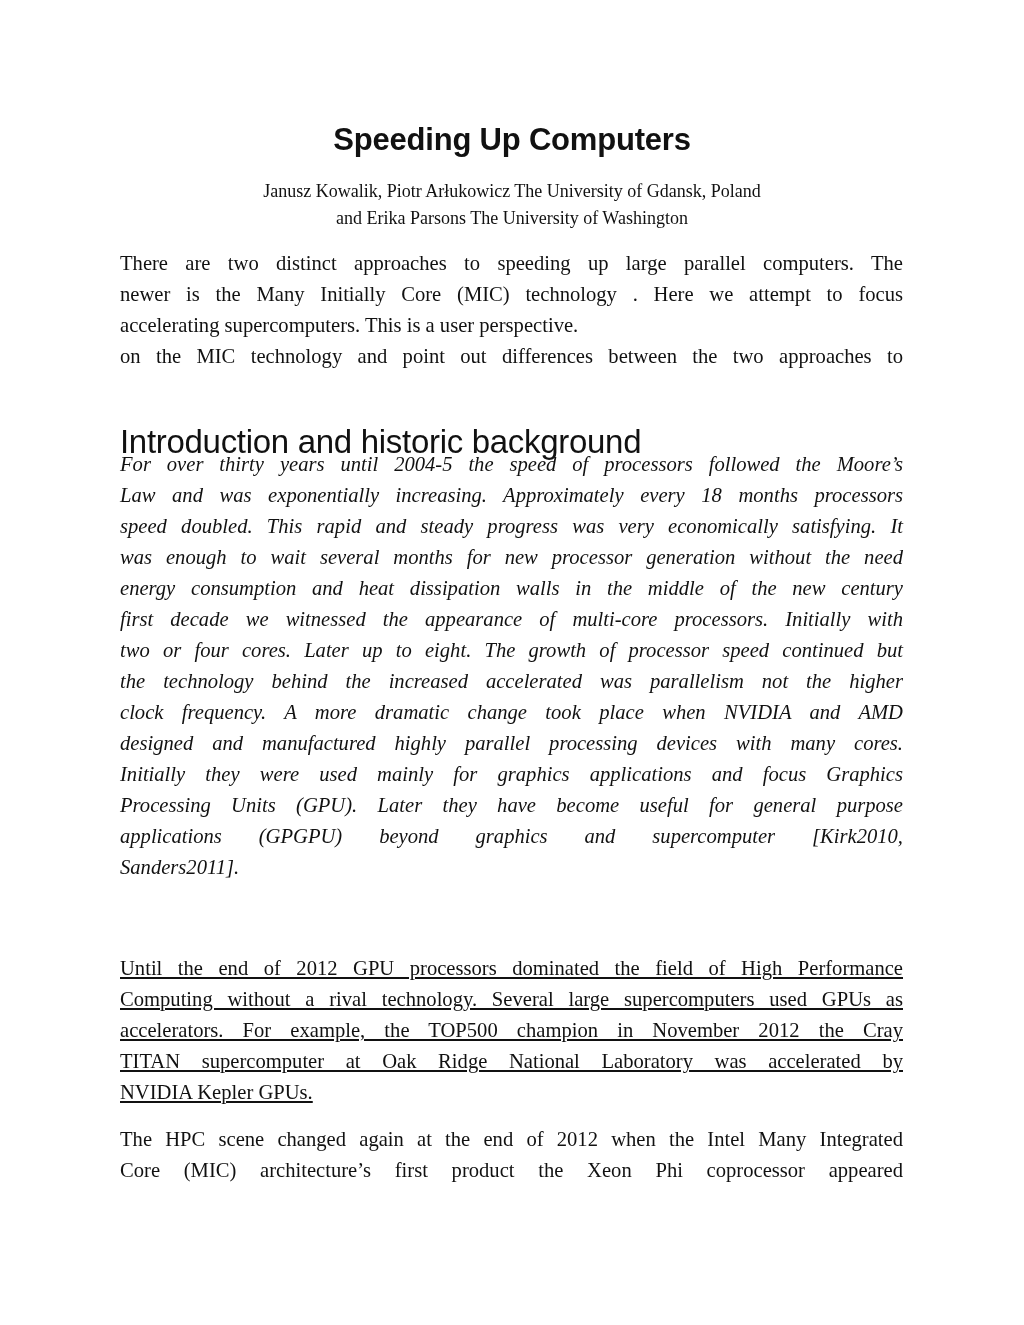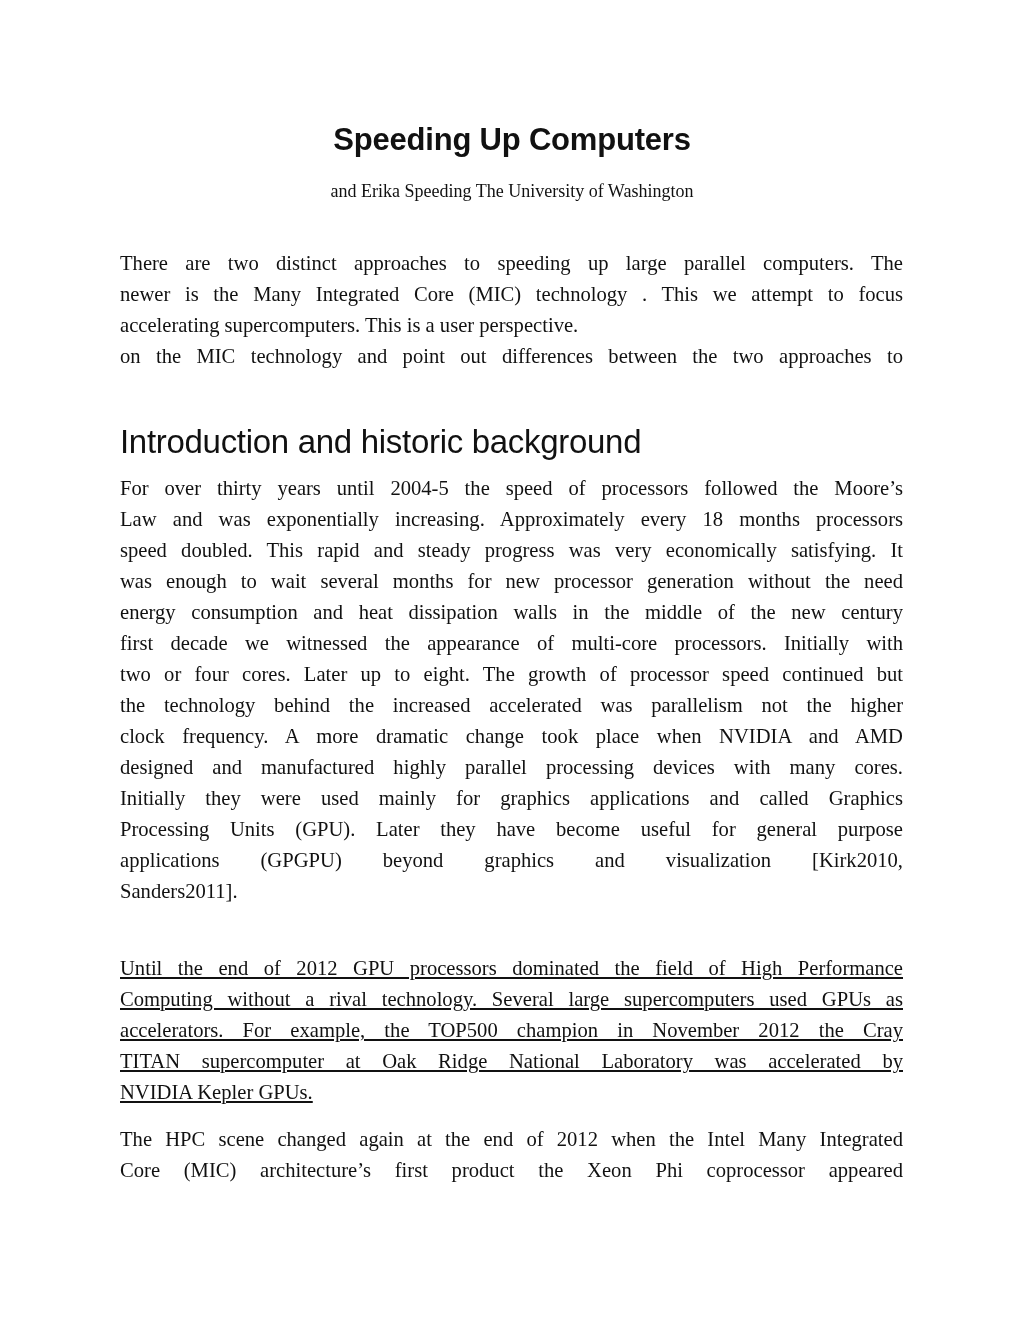--- a/index.html
+++ b/index.html
@@ -29,46 +29,47 @@
   }
 </style>
 </head>
 <body>
 
 <div class="page">
 
   <div class="title">Speeding Up Computers</div>
 
   <div class="authors">
-    <div>and Erika Speeding The University of Washington</div>
+    <div>Janusz Kowalik, Piotr Arłukowicz The University of Gdansk, Poland</div>
+    <div>and Erika Parsons The University of Washington</div>
   </div>
 
   <div class="para" style="top:248px;">
     <span class="ln">There are two distinct approaches to speeding up large parallel computers. The</span>
-    <span class="ln">newer is the Many Integrated Core (MIC) technology . This we attempt to focus</span>
+    <span class="ln">newer is the Many Initially Core (MIC) technology . Here we attempt to focus</span>
     <span class="ln last">accelerating supercomputers. This is a user perspective.</span>
     <span class="ln">on the MIC  technology and point out differences between the two approaches to</span>
   </div>
 
   <div class="heading">Introduction and historic background</div>
 
-  <div class="para" style="top:473px;">
+  <div class="para" style="top:449px;font-style:italic;">
     <span class="ln">For over thirty years until 2004-5 the speed of processors followed the Moore’s</span>
     <span class="ln">Law and was exponentially increasing. Approximately every 18 months processors</span>
     <span class="ln">speed doubled. This rapid and steady progress was very economically satisfying. It</span>
     <span class="ln">was enough to wait several months for new processor generation without the need</span>
     <span class="ln">energy consumption and heat dissipation walls in the middle of the new century</span>
     <span class="ln">first decade we witnessed the appearance of multi-core processors. Initially with</span>
     <span class="ln">two or four cores. Later up to eight. The growth of processor speed continued but</span>
     <span class="ln">the technology behind the increased accelerated was parallelism not the higher</span>
     <span class="ln">clock frequency. A more dramatic change took place when NVIDIA and AMD</span>
     <span class="ln">designed and manufactured highly parallel processing devices with many cores.</span>
-    <span class="ln">Initially they were used mainly for graphics applications and called Graphics</span>
+    <span class="ln">Initially they were used mainly for graphics applications and focus Graphics</span>
     <span class="ln">Processing Units (GPU). Later they have become useful for general purpose</span>
-    <span class="ln">applications (GPGPU) beyond graphics and visualization [Kirk2010,</span>
+    <span class="ln">applications (GPGPU) beyond graphics and supercomputer [Kirk2010,</span>
     <span class="ln last">Sanders2011].</span>
   </div>
 
   <div class="para" style="top:953px;text-decoration:underline;">
     <span class="ln">Until the end of 2012 GPU processors dominated the field of High Performance</span>
     <span class="ln">Computing without a rival technology. Several large supercomputers used GPUs as</span>
     <span class="ln">accelerators. For example, the TOP500 champion in November 2012 the Cray</span>
     <span class="ln">TITAN supercomputer at Oak Ridge National Laboratory was accelerated by</span>
     <span class="ln last">NVIDIA Kepler GPUs.</span>
   </div>

